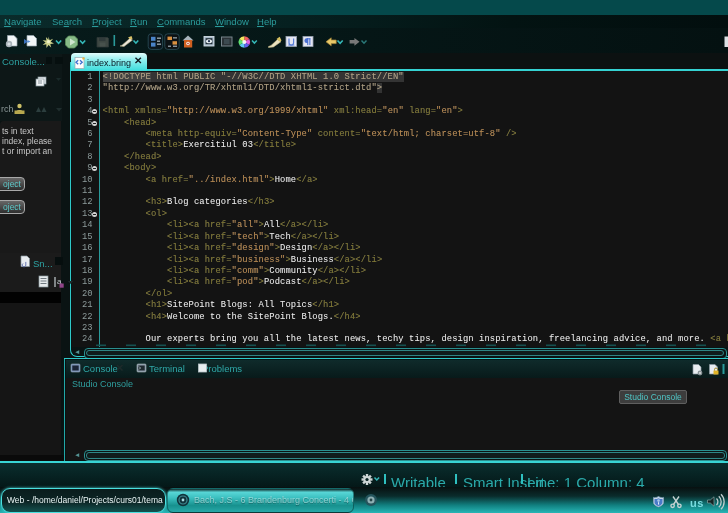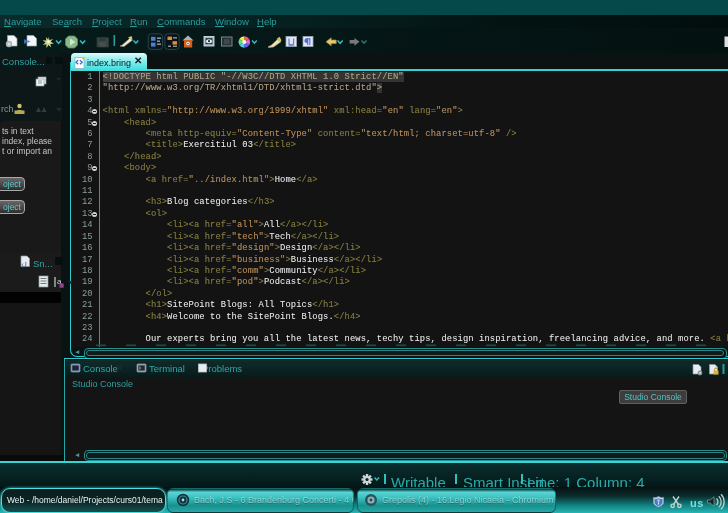--- a/index.html
+++ b/index.html
@@ -313,23 +313,20 @@
   <div class="sep" style="left:455px"></div>
   <span class="st" style="left:463px">Smart Insert</span>
   <div class="sep" style="left:521px"></div>
   <span class="st" style="left:527px">Line: 1 Column: 4</span>
 
   <div class="abs" id="taskbar"></div>
 
   <div class="tbtn" style="left:167px;width:187px">
       <span style="left:26px">Bach, J.S - 6 Brandenburg Concerti - 4 Orchestral</span>
     </div>
-  <div class="tbtn" style="left:357px;width:199px">
-      <span style="left:24px">Grepolis (4) - 16.Legio Nicaeia - Chromium</span>
-    </div>
   <div class="abs" id="tb1">
       <span>Web - /home/daniel/Projects/curs01/tema</span>
     </div>
   <div class="abs" id="tray-us">us</div>
 
   <svg class="abs" style="left:0;top:0" width="728" height="513">
 
     <rect x="75" y="57.5" width="9" height="11" fill="#fdfdfd" stroke="#9aa8b0" stroke-width="0.7"></rect>
     <path d="M78.2 60.2 l-2.2 2 2.2 2" fill="none" stroke="#3a6fd0" stroke-width="1.3"></path>
     <path d="M80 60.2 l2.2 2 -2.2 2" fill="none" stroke="#3a6fd0" stroke-width="1.3"></path>

